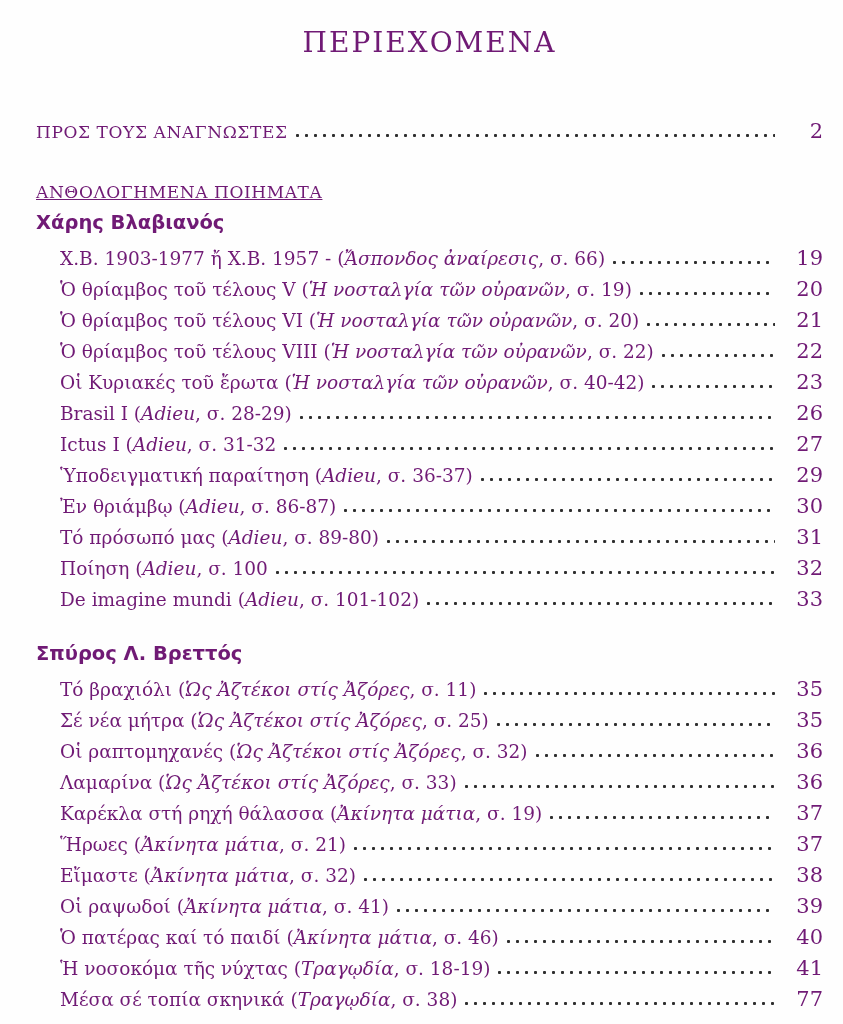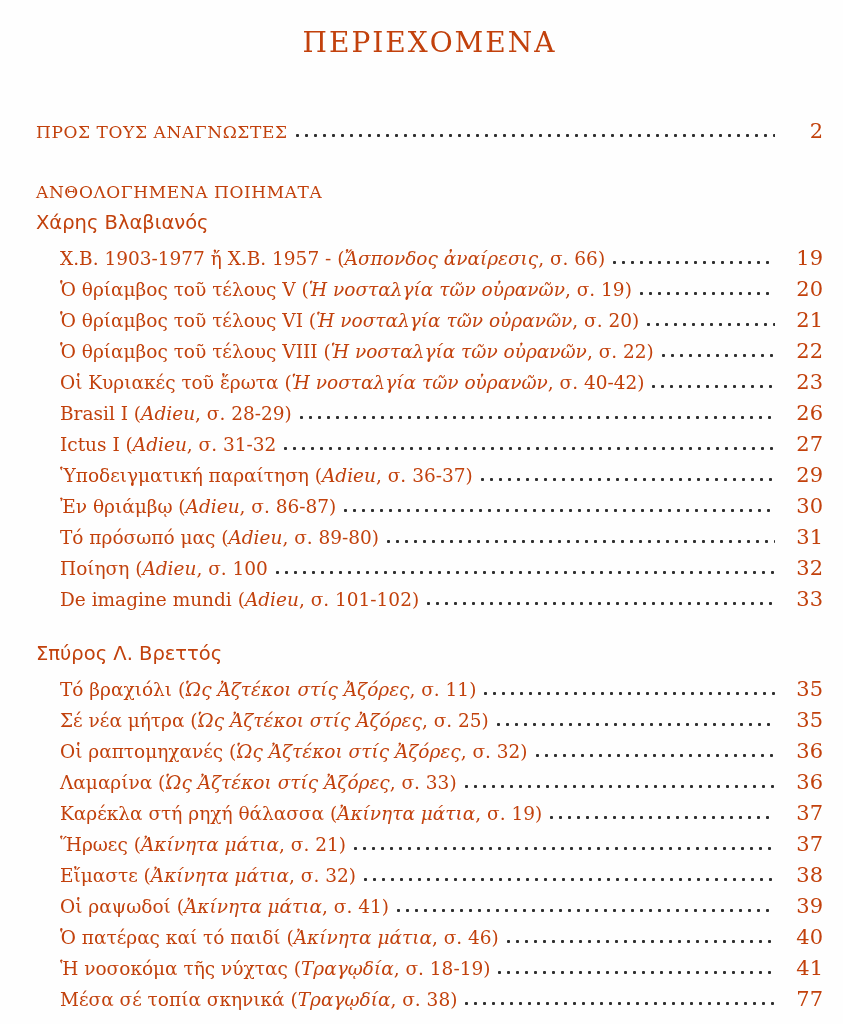--- a/index.html
+++ b/index.html
@@ -6,21 +6,21 @@
     margin: 0;
     padding: 0;
     background: #ffffff;
   }
   .page {
     position: relative;
     width: 843px;
     height: 1024px;
     box-sizing: border-box;
     background: #fefefe;
-    color: #c2410c;
+    color: #701a75;
     padding: 14px 20px 0 36px;
     font-family: "DejaVu Serif", "Liberation Serif", serif;
     overflow: hidden;
   }
   .title {
     text-align: center;
     font-size: 28px;
     font-weight: normal;
     letter-spacing: 2px;
     margin: 12px 0 0 0;
@@ -38,28 +38,29 @@
   }
   .frontmatter .entry-text {
     font-size: 17px;
     letter-spacing: 0.6px;
   }
   .anthology-heading {
     margin-top: 30px;
     font-size: 17px;
     letter-spacing: 0.6px;
     line-height: 28px;
+    text-decoration: underline;
   }
   .toc-section:not(:first-child) {
     margin-top: 24px;
   }
   .author {
     font-family: "DejaVu Sans", "Liberation Sans", sans-serif;
     font-size: 19.5px;
-    font-weight: normal;
+    font-weight: bold;
     margin: 2px 0 5px 0;
     line-height: 30px;
   }
   .entries .toc-row {
     padding-left: 24px;
   }
   .entry-text {
     flex: 0 1 auto;
     white-space: nowrap;
   }

